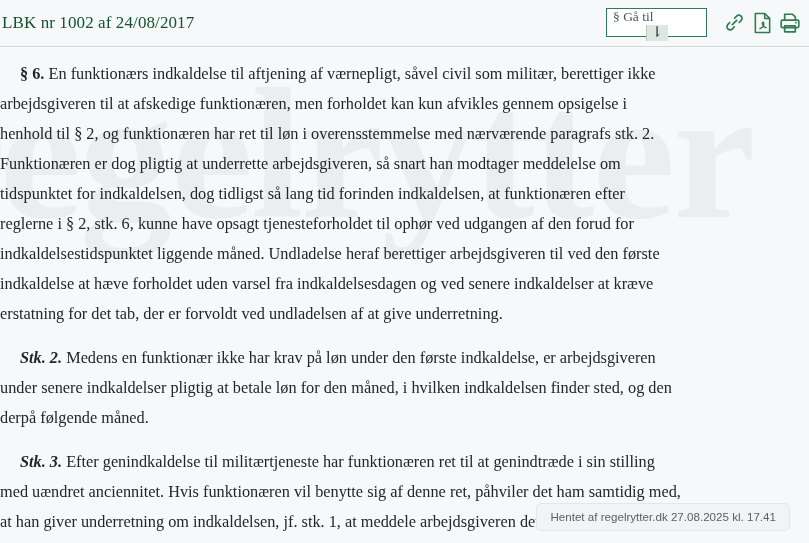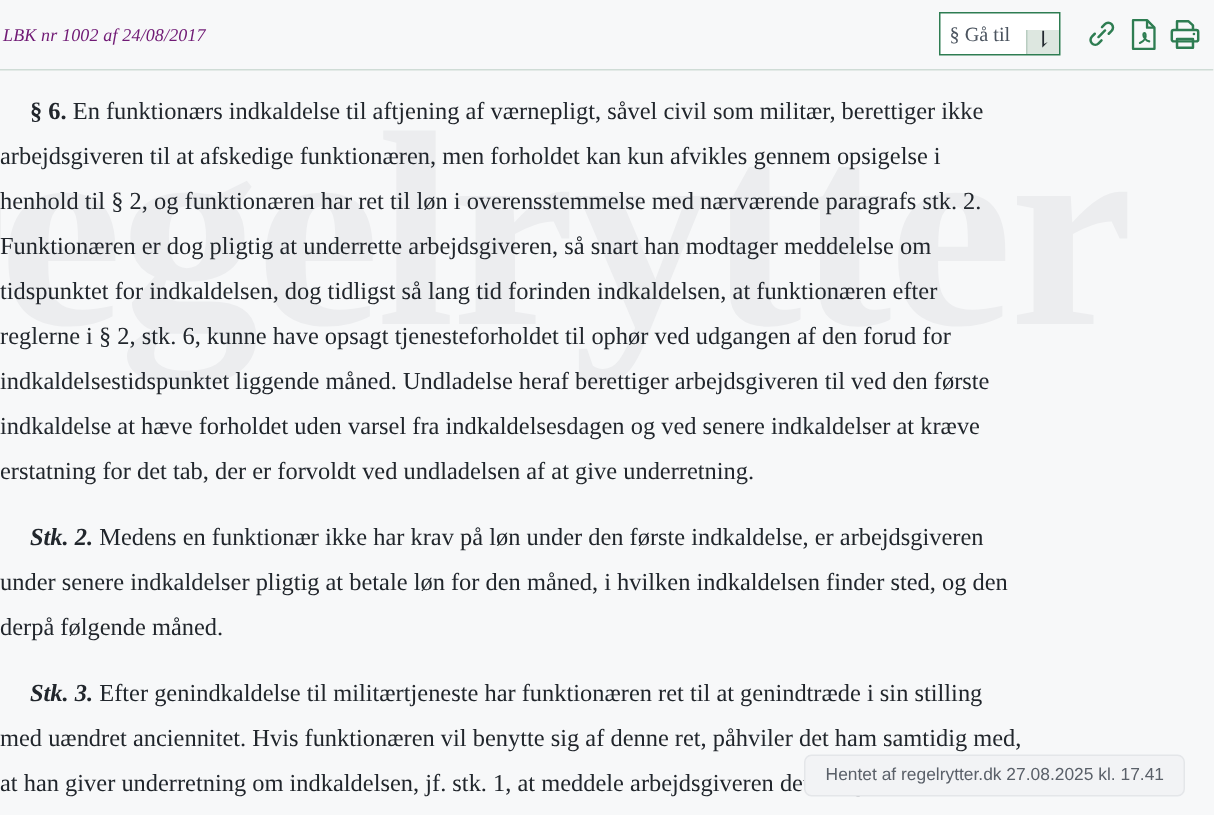--- a/index.html
+++ b/index.html
@@ -23,46 +23,46 @@
     height: 47px;
     background: #f7f8f9;
     border-bottom: 1px solid #cfdcd6;
     box-sizing: border-box;
     display: flex;
     align-items: center;
     z-index: 5;
   }
   #doc-title {
     font-family: "Liberation Serif", "DejaVu Serif", serif;
-    font-size: 12px;
-    color: #701a75;
+    font-size: 17px;
+    color: #14532d;
     margin-left: 2px;
     white-space: nowrap;
     letter-spacing: 0.1px;
-    font-style: italic;
   }
   #header-tools {
     position: absolute;
     right: 6px;
     top: 8px;
     display: flex;
     align-items: center;
     gap: 0px;
   }
 
   
   #goto-group {
     display: flex;
-    align-items: flex-end;
+    align-items: center;
     height: 29px;
     border: 1.5px solid #2e7d52;
     background: #ffffff;
     box-sizing: border-box;
-    width: 81px;
+    width: 101px;
     margin-right: 12px;
+    flex-direction: column;
   }
   #goto-input {
     border: 0;
     outline: 0;
     background: transparent;
     width: 100%;
     height: 100%;
     padding: 0 4px 0 6px;
     font-family: "Liberation Serif", "DejaVu Serif", serif;
     font-size: 13.5px;

